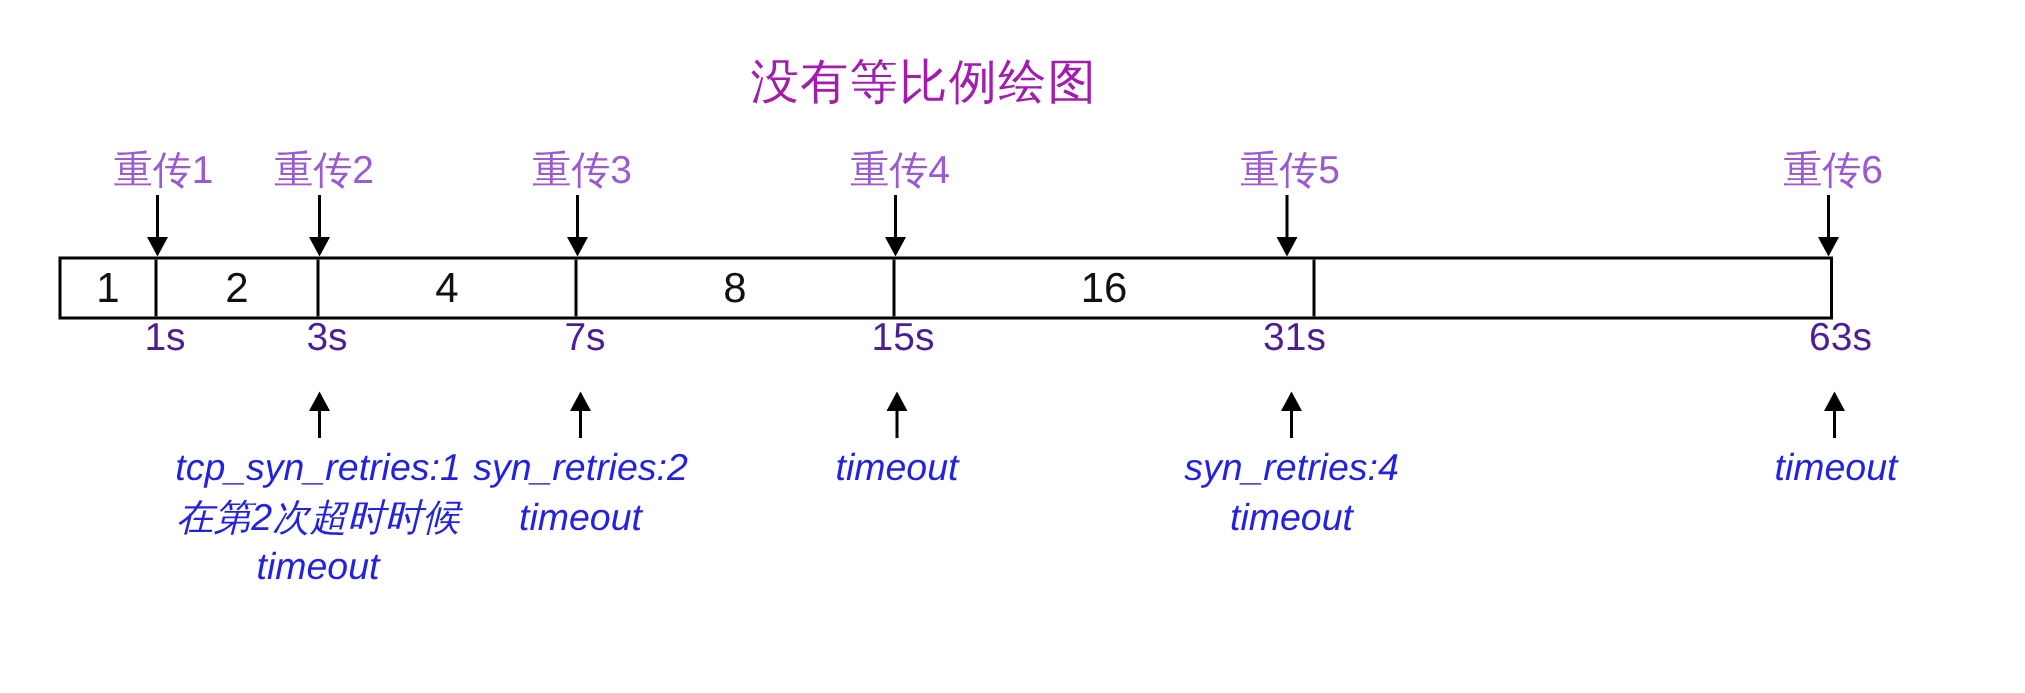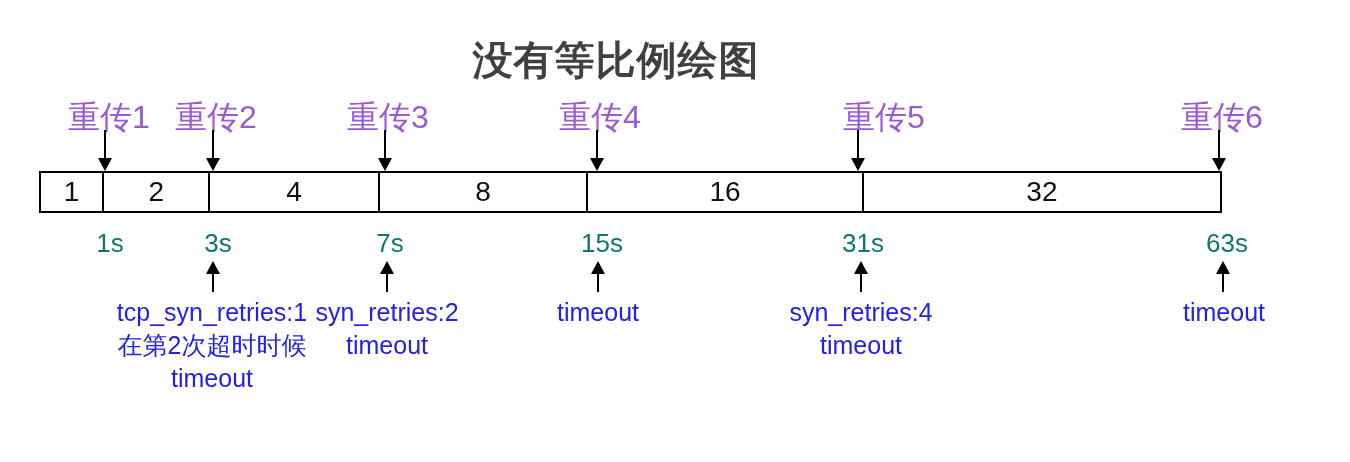--- a/index.html
+++ b/index.html
@@ -18,31 +18,31 @@
     width:1350px;
     height:462px;
     background:#ffffff;
     overflow:hidden;
   }
   .title {
     position:absolute;
     top:33px;
     left:616px;
     transform:translateX(-50%);
-    font-size:40px;
-    font-weight:bold;
+    font-size:32px;
+    font-weight:normal;
     letter-spacing:1px;
     white-space:nowrap;
-    color:#404040;
+    color:#a21caf;
   }
   .retrans-label {
     position:absolute;
     top:96px;
     transform:translateX(-50%);
-    font-size:32px;
+    font-size:26px;
     color:var(--purple);
     white-space:nowrap;
   }
   .arrow {
     position:absolute;
     transform:translateX(-50%);
     display:flex;
     flex-direction:column;
     align-items:center;
   }
@@ -77,49 +77,50 @@
     border-right:2px solid #000;
     display:flex;
     align-items:center;
     justify-content:center;
     font-size:28px;
     color:#111;
   }
   .bar-segment.last { border-right:none; }
   .time-tick {
     position:absolute;
-    top:228px;
+    top:209px;
     transform:translateX(-50%);
     font-size:26px;
-    color:#0f766e;
+    color:#4c1d95;
     white-space:nowrap;
   }
   .note-block {
     position:absolute;
     top:296px;
     transform:translateX(-50%);
     text-align:center;
     font-size:25px;
     line-height:33px;
     color:var(--blue);
     white-space:nowrap;
+    font-style:italic;
   }
 </style>
 </head>
 <body>
 
 <div class="canvas">
 
   <div class="title">没有等比例绘图</div>
 
   <div class="retrans-label" style="left:109px">重传1</div>
   <div class="retrans-label" style="left:216px">重传2</div>
   <div class="retrans-label" style="left:388px">重传3</div>
   <div class="retrans-label" style="left:600px">重传4</div>
-  <div class="retrans-label" style="left:884px">重传5</div>
+  <div class="retrans-label" style="left:860px">重传5</div>
   <div class="retrans-label" style="left:1222px">重传6</div>
 
   <div class="arrow arrow-down" style="left:105px">
       <div class="shaft"></div>
       <div class="head"></div>
     </div>
   <div class="arrow arrow-down" style="left:213px">
       <div class="shaft"></div>
       <div class="head"></div>
     </div>
@@ -148,23 +149,20 @@
         <span>2</span>
       </div>
     <div class="bar-segment" style="width:172px">
         <span>4</span>
       </div>
     <div class="bar-segment" style="width:212px">
         <span>8</span>
       </div>
     <div class="bar-segment" style="width:280px">
         <span>16</span>
-      </div>
-    <div class="bar-segment last" style="width:362px">
-        <span>32</span>
       </div>
   </div>
 
   <div class="time-tick" style="left:110px">1s</div>
   <div class="time-tick" style="left:218px">3s</div>
   <div class="time-tick" style="left:390px">7s</div>
   <div class="time-tick" style="left:602px">15s</div>
   <div class="time-tick" style="left:863px">31s</div>
   <div class="time-tick" style="left:1227px">63s</div>
 

